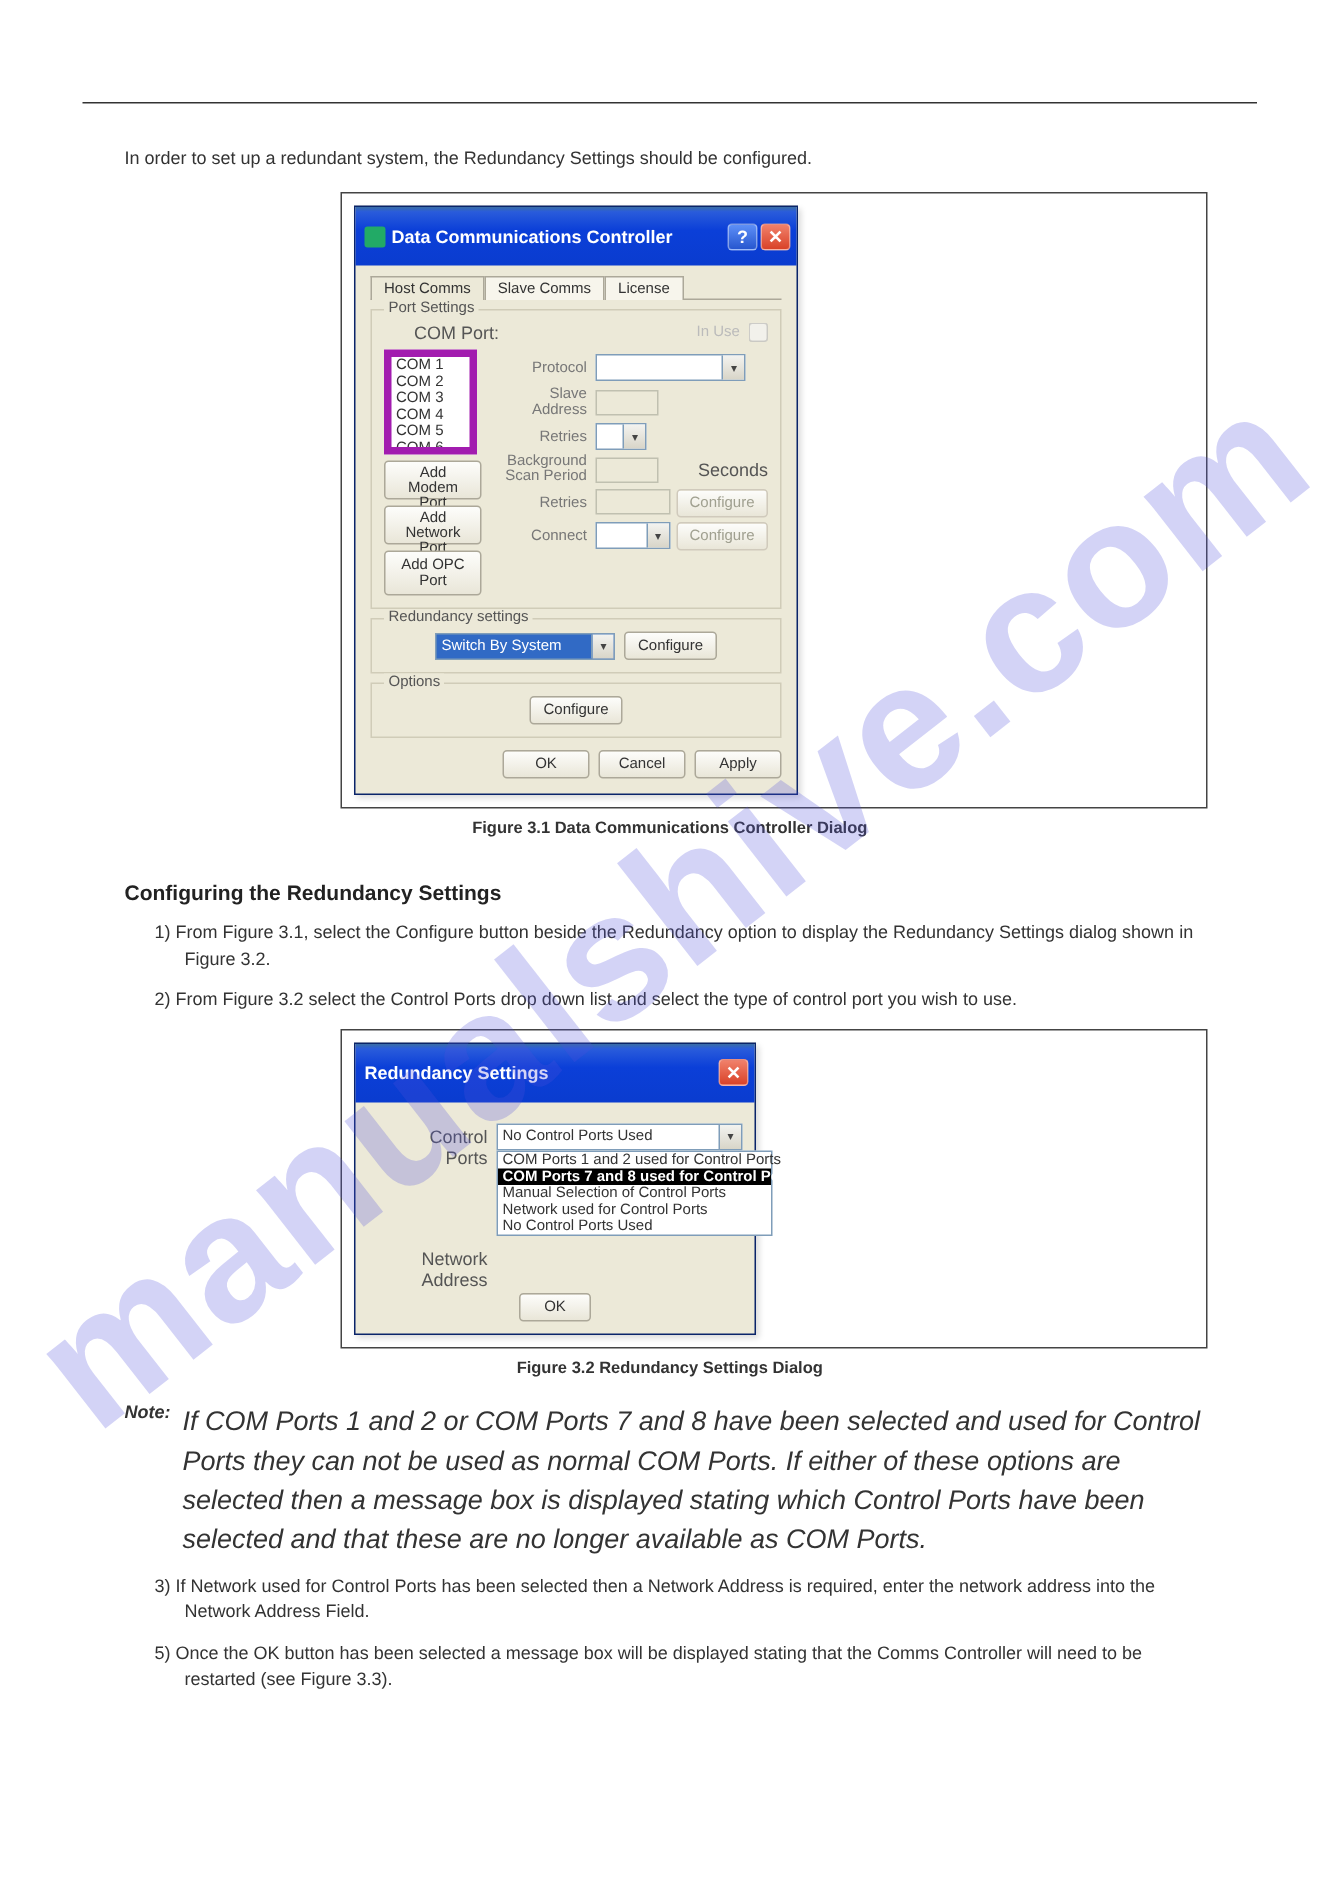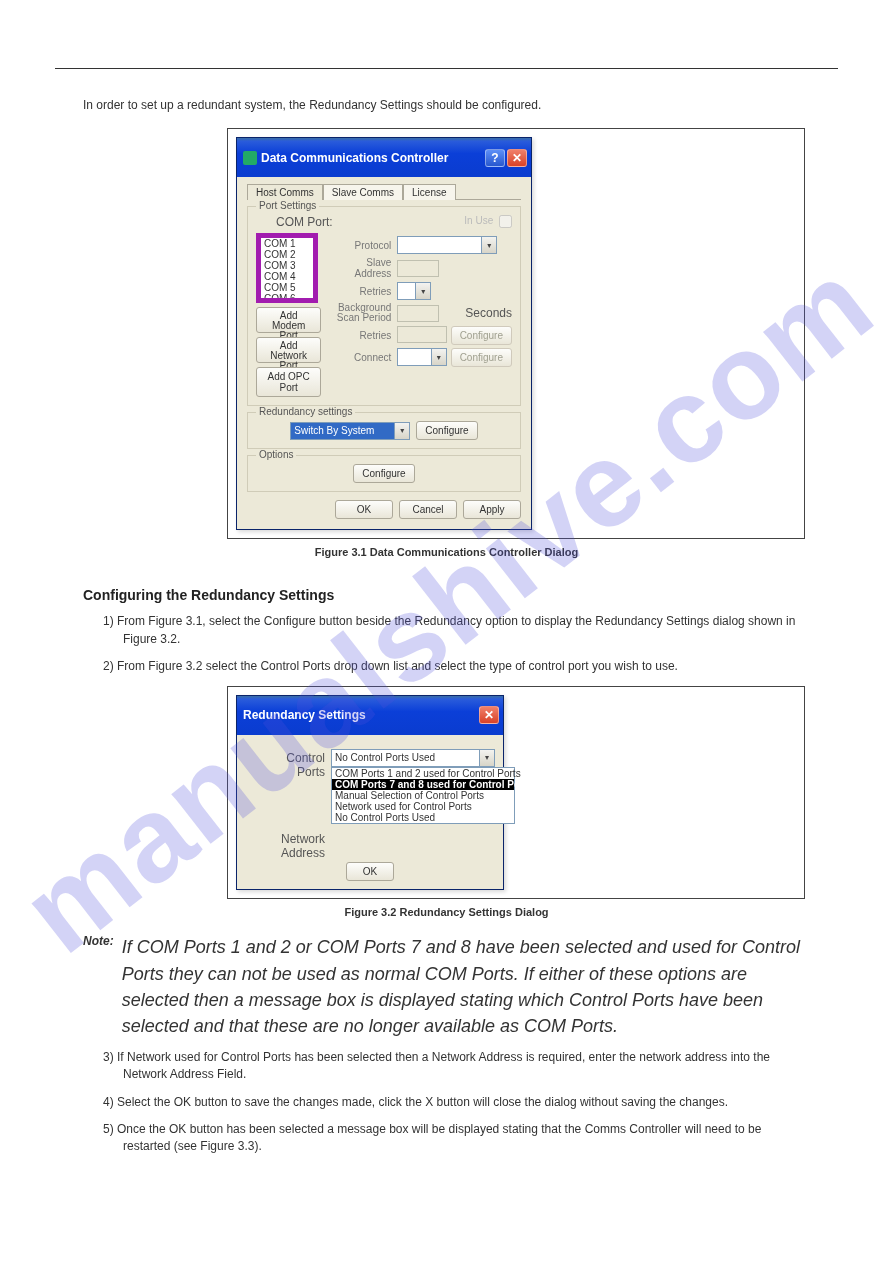--- a/index.html
+++ b/index.html
@@ -346,15 +346,14 @@
   </div>
 
   <p class="doc-text" style="text-align:center; margin-top:6px; font-weight:bold; font-size:11px;">Figure 3.2 Redundancy Settings Dialog</p>
 
   <div style="display:flex; margin:10px 28px 10px 28px; gap:8px;">
     <span style="font-weight:bold; font-style:italic; font-size:12px;">Note:</span>
     <span style="font-style:italic; font-size:18px; line-height:1.45;">If COM Ports 1 and 2 or COM Ports 7 and 8 have been selected and used for Control Ports they can not be used as normal COM Ports. If either of these options are selected then a message box is displayed stating which Control Ports have been selected and that these are no longer available as COM Ports.</span>
   </div>
 
   <p class="step-text">3)   If Network used for Control Ports has been selected then a Network Address is required, enter the network address into the Network Address Field.</p>
-  <p class="step-text">4)   Select the OK button to save the changes made, click the X button will close the dialog without saving the changes.</p>
   <p class="step-text">5)   Once the OK button has been selected a message box will be displayed stating that the Comms Controller will need to be restarted (see Figure 3.3).</p>
 </div>
 
 </body></html>

